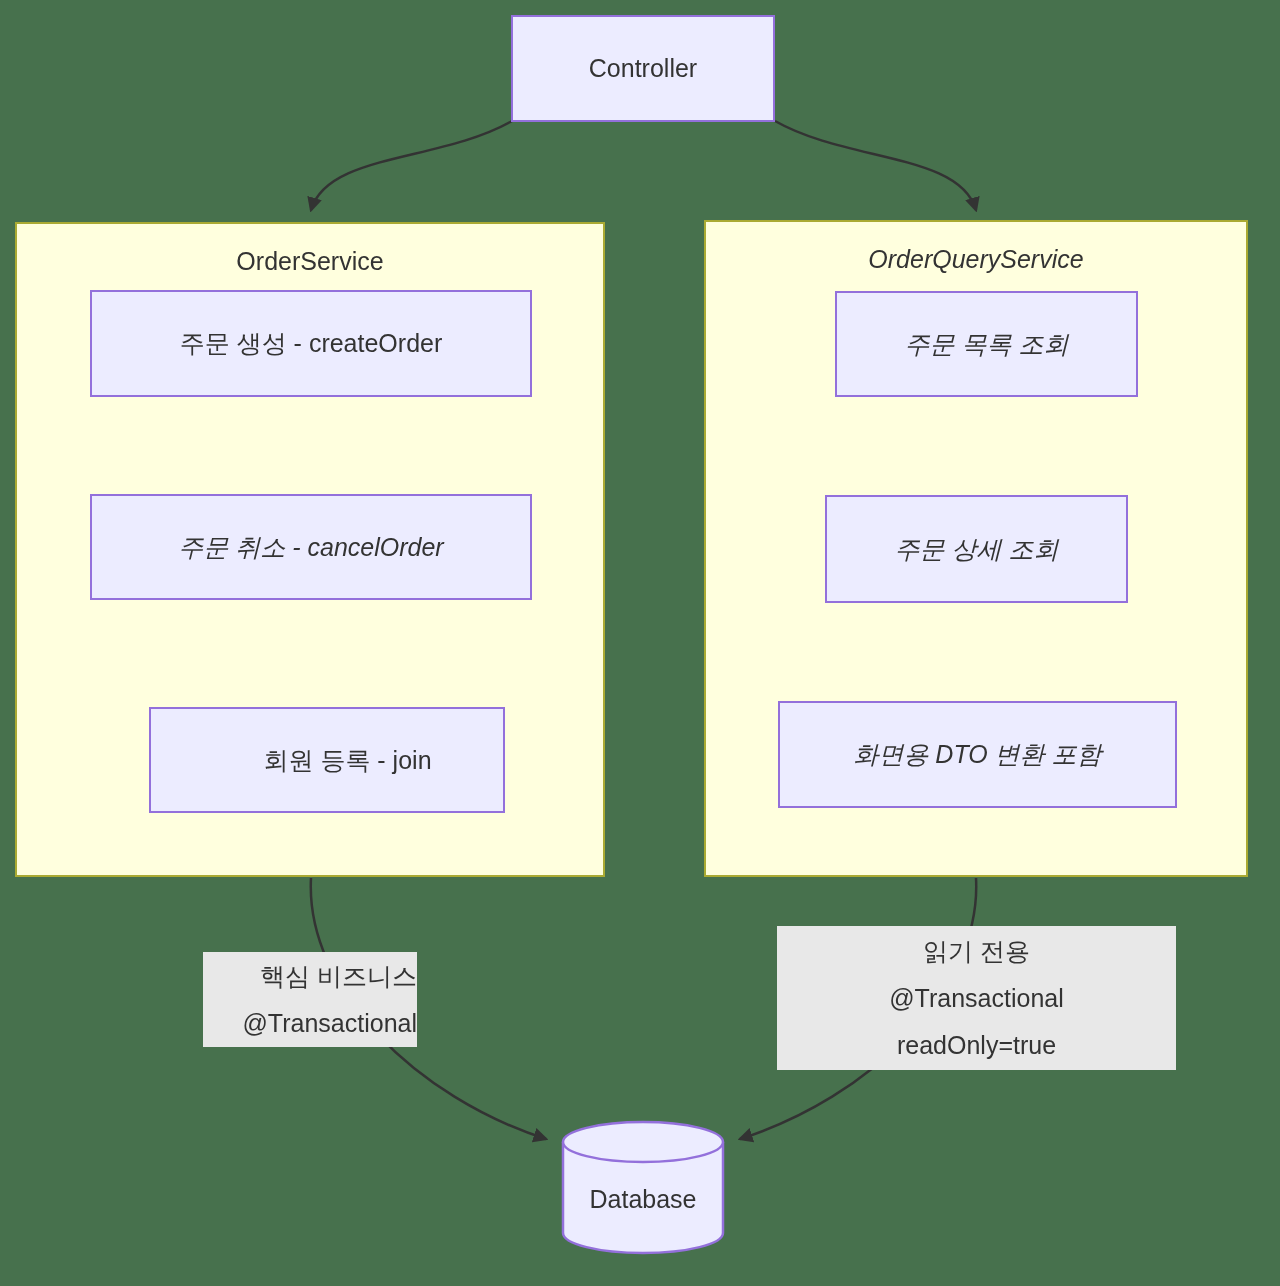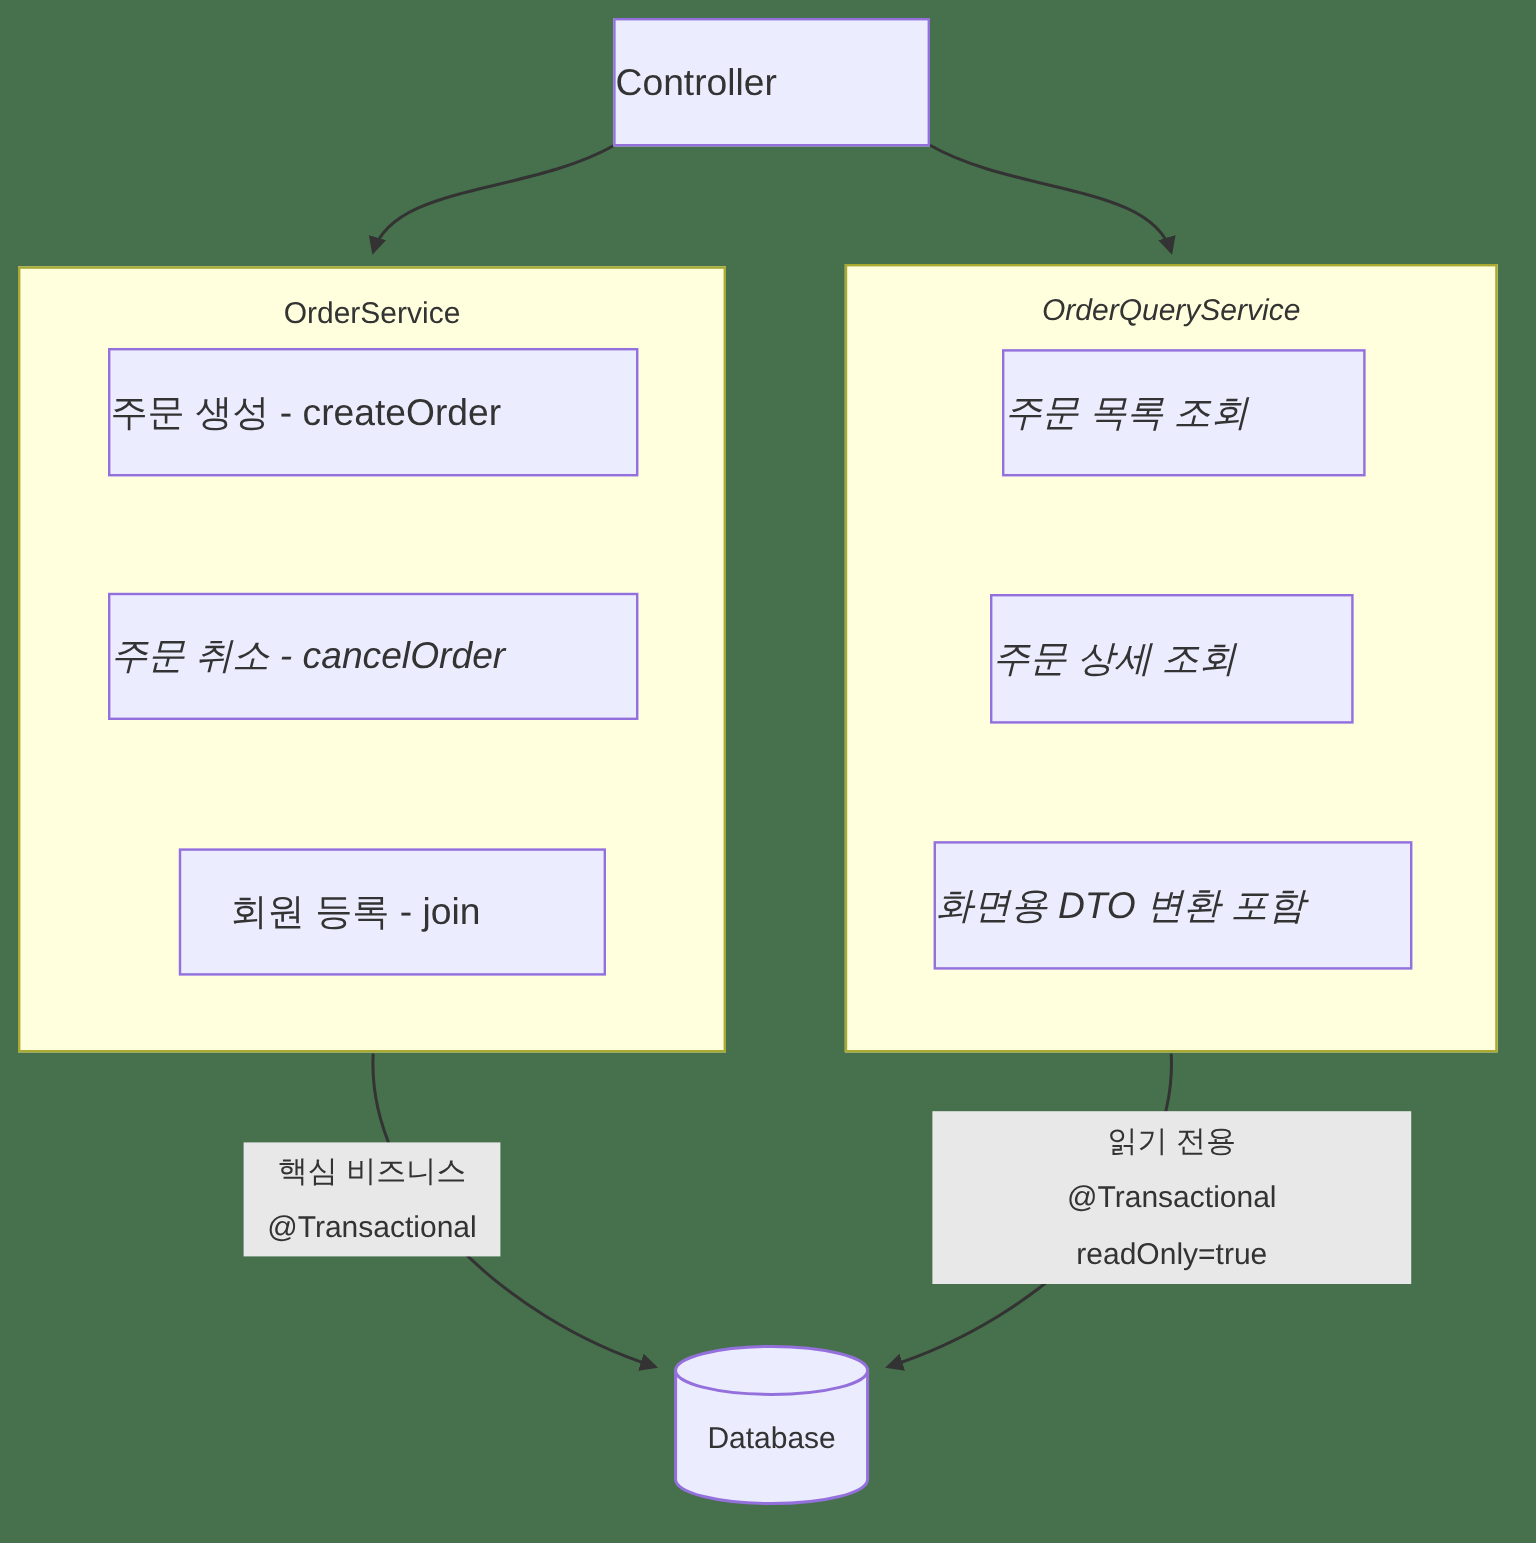--- a/index.html
+++ b/index.html
@@ -44,21 +44,22 @@
     font-size: 25px;
     color: var(--text, #333333);
   }
   .node {
     position: absolute;
     background: var(--node-fill, #ECECFF);
     border: 2px solid var(--node-border, #9370DB);
     box-sizing: border-box;
     display: flex;
     align-items: center;
-    font-size: 31px;
+    justify-content: center;
+    font-size: 25px;
     color: var(--text, #333333);
     white-space: nowrap;
   }
   .controller-node { left: 511px; top: 15px; width: 264px; height: 107px; }
   
   .sub-left  { left: 15px;  top: 222px; width: 590px; height: 655px; }
   .sub-right { left: 704px; top: 220px; width: 544px; height: 657px; font-style: italic; }
   .n-l1 { left: 73px;  top: 66px;  width: 442px; height: 107px; }
   .n-l2 { left: 73px;  top: 270px; width: 442px; height: 106px; font-style: italic; }
   .n-l3 { left: 132px; top: 483px; width: 356px; height: 106px; padding-left: 41px; }
@@ -70,21 +71,21 @@
     background: var(--edge-label-bg, #E8E8E8);
     color: var(--text, #333333);
     font-size: 25px;
     text-align: center;
     display: flex;
     flex-direction: column;
     justify-content: center;
     box-sizing: border-box;
   }
   .edge-label .line { line-height: 47px; white-space: nowrap; }
-  .label-left  { left: 203px; top: 952px; width: 214px; height: 95px; }
+  .label-left  { left: 203px; top: 952px; width: 214px; height: 95px; text-align: right; }
   .label-right { left: 777px; top: 926px; width: 399px; height: 144px; }
   .db-label {
     position: absolute;
     left: 563px; top: 1185px; width: 160px;
     text-align: center;
     font-size: 25px;
     color: var(--text, #333333);
   }
 </style>
 </head>

